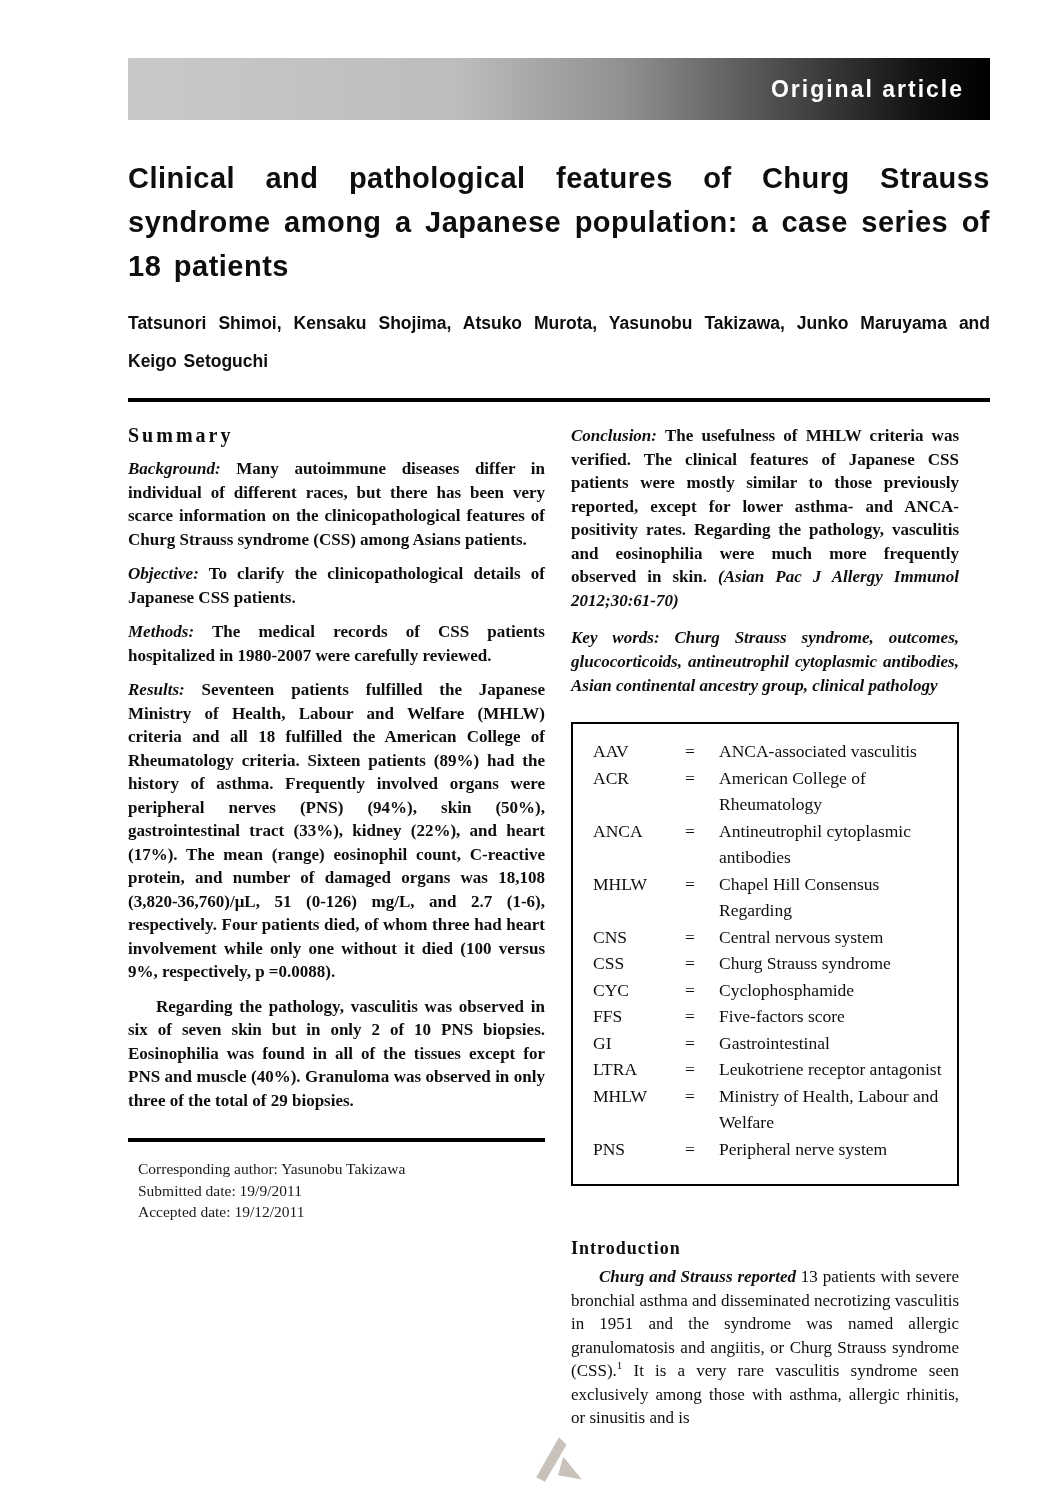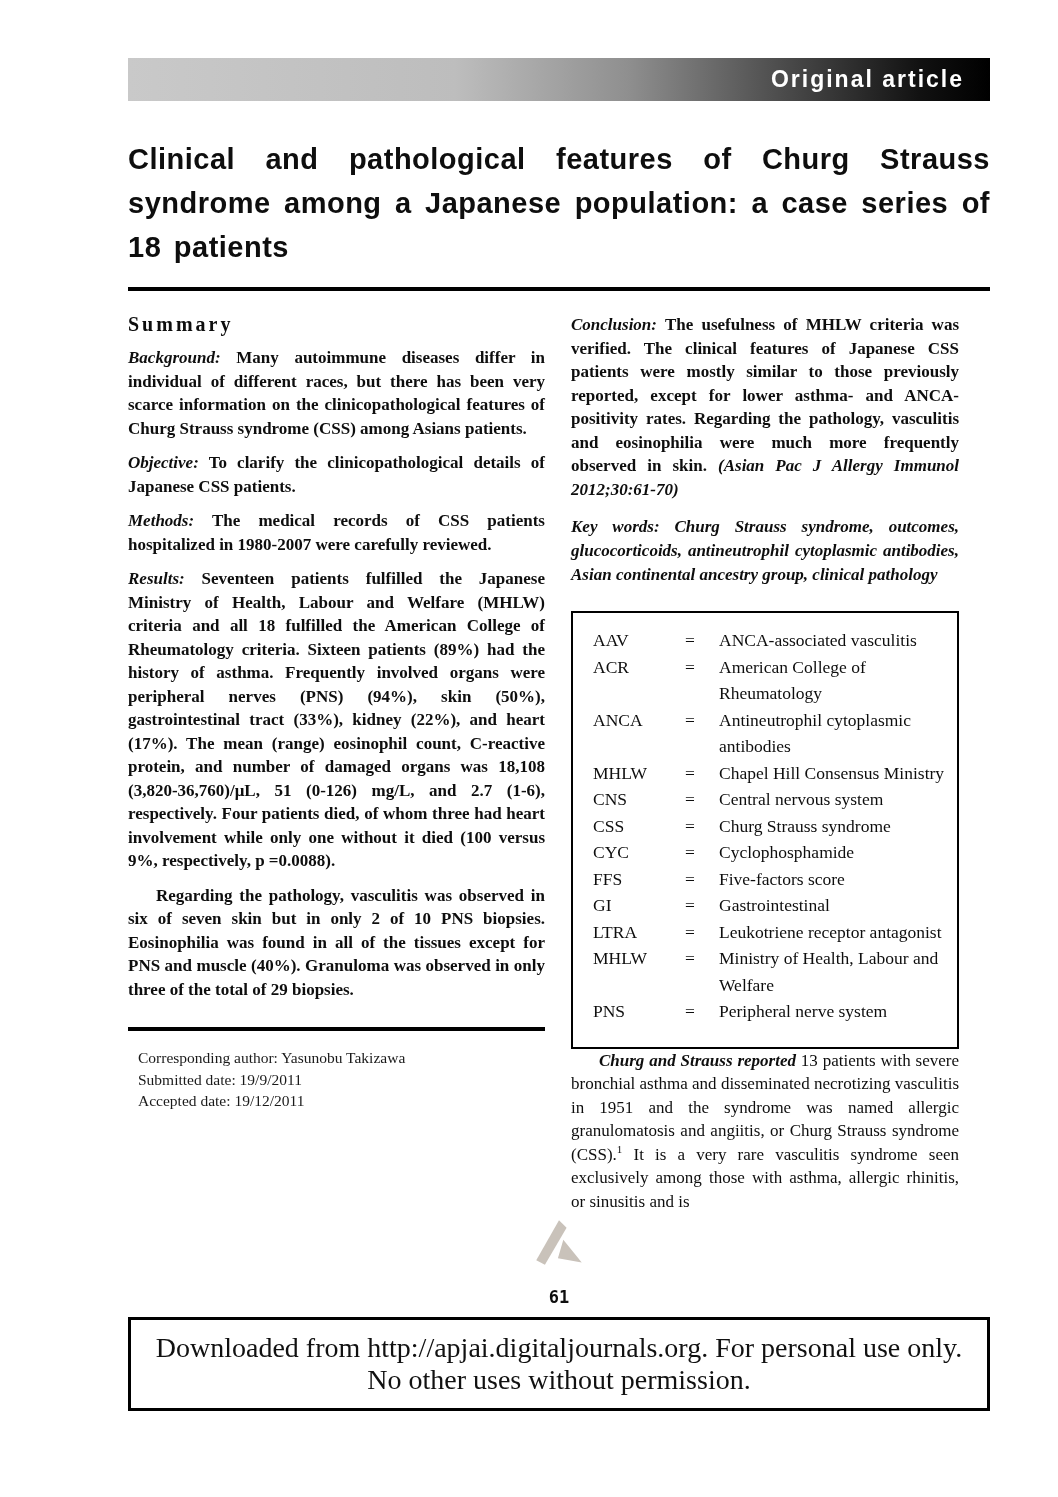--- a/index.html
+++ b/index.html
@@ -10,21 +10,21 @@
     color: #0e0e0e;
     overflow: hidden;
   }
   .page {
     width: 1058px; height: 1497px;
     padding: 58px 68px 0 128px;
     position: relative;
   }
   
   .banner {
-    height: 43px;
+    height: 62px;
     background: linear-gradient(90deg, #c9c9c9 0%, #bdbdbd 38%, #8f8f8f 58%, #4f4f4f 75%, #111111 92%, #000000 100%);
     display: flex; align-items: center; justify-content: flex-end;
     padding-right: 26px;
   }
   .banner-label {
     color: #ffffff;
     font-family: "Liberation Sans", sans-serif;
     font-weight: bold;
     font-size: 23px;
     letter-spacing: 2px;
@@ -146,20 +146,21 @@
 <body>
 
 <div class="page">
 
   <div class="banner">
     <span class="banner-label">Original article</span>
   </div>
 
   <h1 class="article-title">Clinical and pathological features of Churg Strauss syndrome among a Japanese population: a case series of 18 patients</h1>
 
+  <p class="authors">Tatsunori Shimoi, Kensaku Shojima, Atsuko Murota, Yasunobu Takizawa, Junko Maruyama and Keigo Setoguchi</p>
 
   <hr class="title-rule">
 
   <div class="columns">
 
     <div class="col-left">
       <h2 class="section-heading">Summary</h2>
 
       <p class="abs"><span class="lead">Background:</span> <span>Many autoimmune diseases differ in individual of different races, but there has been very scarce information on the clinicopathological features of Churg Strauss syndrome (CSS) among Asians patients.</span></p>
 
@@ -199,21 +200,21 @@
             <span class="abbrev-def">American College of Rheumatology</span>
           </div>
         <div class="abbrev-row">
             <span class="abbrev-code">ANCA</span>
             <span class="abbrev-eq">=</span>
             <span class="abbrev-def">Antineutrophil cytoplasmic antibodies</span>
           </div>
         <div class="abbrev-row">
             <span class="abbrev-code">MHLW</span>
             <span class="abbrev-eq">=</span>
-            <span class="abbrev-def">Chapel Hill Consensus Ministry</span>
+            <span class="abbrev-def">Chapel Hill Consensus Regarding</span>
           </div>
         <div class="abbrev-row">
             <span class="abbrev-code">CNS</span>
             <span class="abbrev-eq">=</span>
             <span class="abbrev-def">Central nervous system</span>
           </div>
         <div class="abbrev-row">
             <span class="abbrev-code">CSS</span>
             <span class="abbrev-eq">=</span>
             <span class="abbrev-def">Churg Strauss syndrome</span>
@@ -243,20 +244,21 @@
             <span class="abbrev-eq">=</span>
             <span class="abbrev-def">Ministry of Health, Labour and Welfare</span>
           </div>
         <div class="abbrev-row">
             <span class="abbrev-code">PNS</span>
             <span class="abbrev-eq">=</span>
             <span class="abbrev-def">Peripheral nerve system</span>
           </div>
       </div>
 
+      <h2 class="intro-heading">Introduction</h2>
       <p class="intro-para"><span class="intro-lead">Churg and Strauss reported</span><span> 13 patients with severe bronchial asthma and disseminated necrotizing vasculitis in 1951 and the syndrome was named allergic granulomatosis and angiitis, or Churg Strauss syndrome (CSS).</span><sup class="ref">1</sup><span> It is a very rare vasculitis syndrome seen exclusively among those with asthma, allergic rhinitis, or sinusitis and is</span></p>
 
     </div>
   </div>
 
   <div class="page-footer">
     <span class="journal-logo">
       <svg width="52" height="48" viewBox="0 0 48 44" xmlns="http://www.w3.org/2000/svg">
         <polygon points="24,1 31,8 11,42 3,38" fill="#c9c2ba"></polygon>
         <polygon points="28,19 45,40 23,36" fill="#c9c2ba"></polygon>

